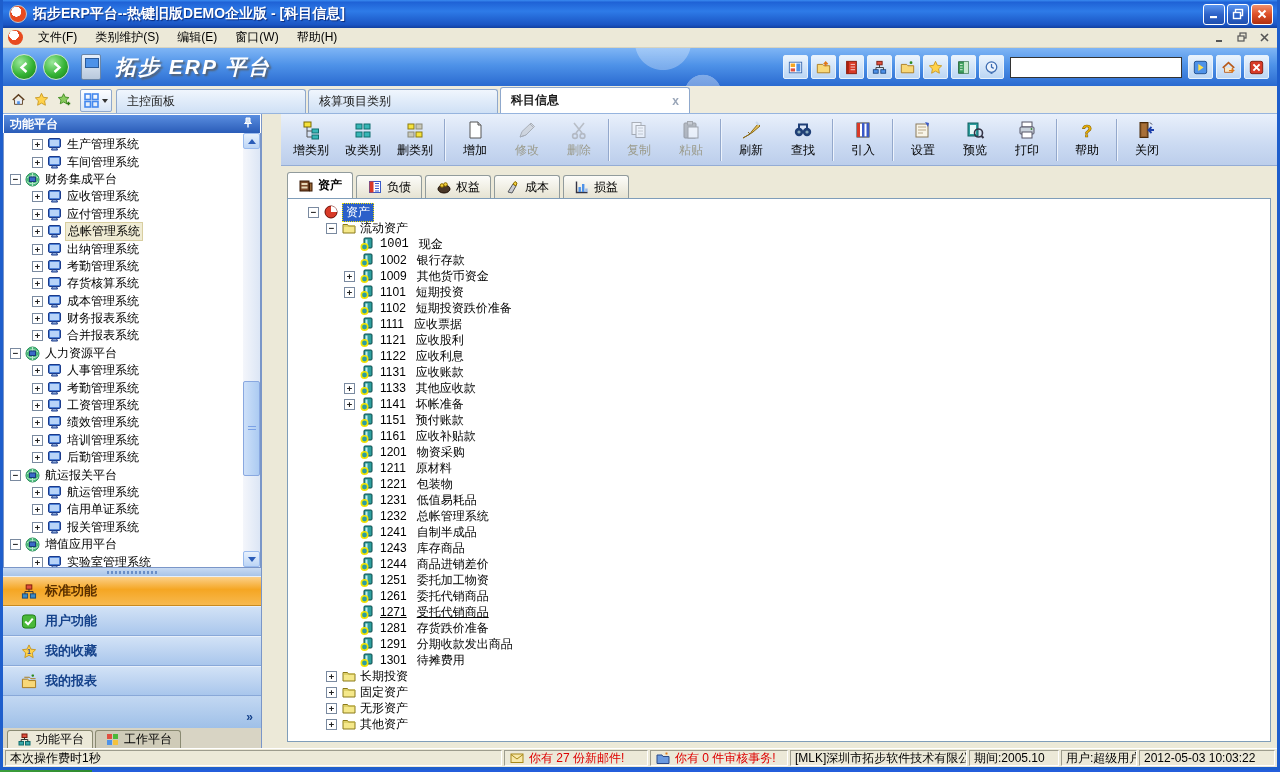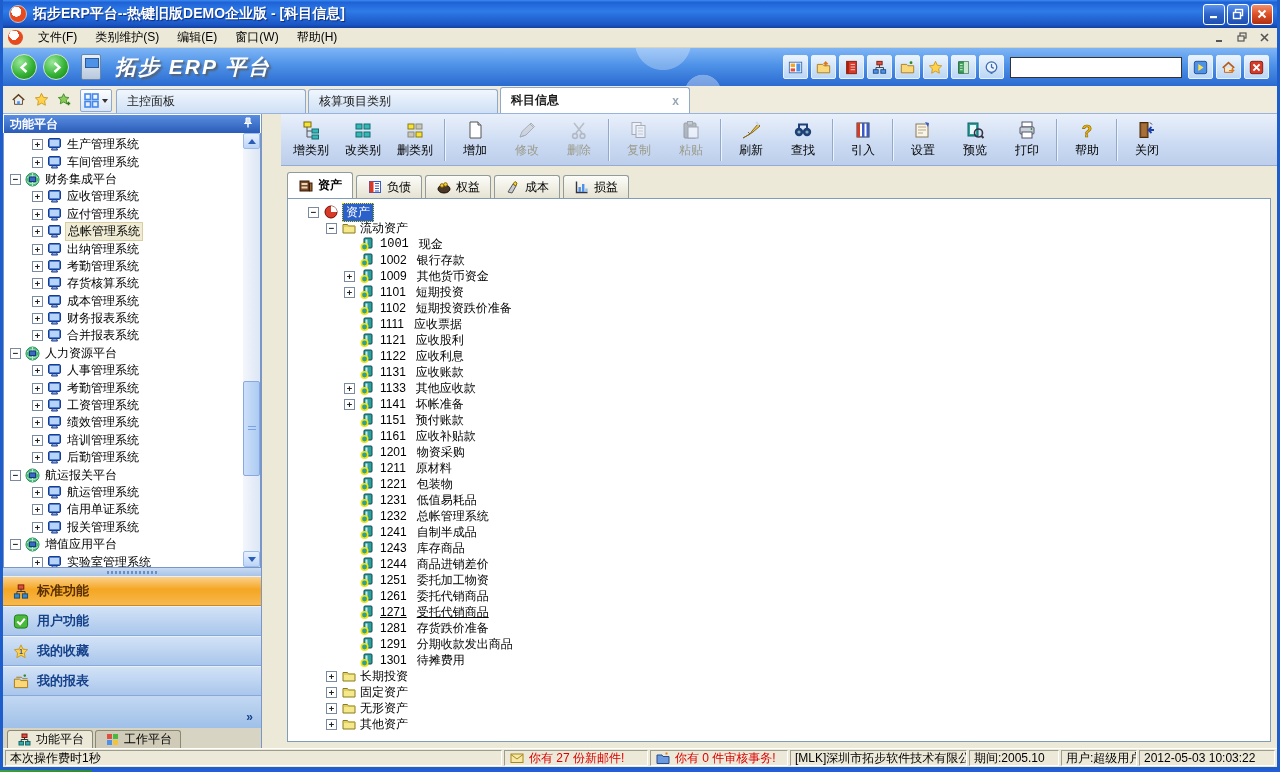--- a/index.html
+++ b/index.html
@@ -95,21 +95,21 @@
     background:linear-gradient(#E8F1FD,#BCD5F6); display:flex; align-items:center; justify-content:center; }
   .scr-btn.up { top:0; } .scr-btn.down { bottom:0; }
   .scr-thumb { position:absolute; left:0; top:248px; width:17px; height:95px; border:1px solid #89A8E0; border-radius:2px;
     background:linear-gradient(to right,#CDE0F9,#ACCBF2); }
   .scr-thumb::after { content:""; position:absolute; left:4px; top:44px; width:8px; height:6px;
     background:repeating-linear-gradient(#7AA1E6 0 1px, transparent 1px 3px); }
   .tri-up { width:0;height:0;border-left:4px solid transparent;border-right:4px solid transparent;border-bottom:5px solid #2A5CB8; }
   .tri-down { width:0;height:0;border-left:4px solid transparent;border-right:4px solid transparent;border-top:5px solid #2A5CB8; }
   .splitter { height:8px; flex:0 0 8px; background:linear-gradient(#C8DAF2,#A8C4E8); display:flex; align-items:center; justify-content:center; }
   .splitter i { width:50px; height:3px; background:repeating-linear-gradient(90deg,#6A8EC8 0 2px, transparent 2px 4px); }
-  .sb-btn { height:30px; flex:0 0 30px; display:flex; align-items:center; gap:8px; padding:0 10px;
+  .sb-btn { height:30px; flex:0 0 30px; display:flex; align-items:center; gap:8px; padding:0 18px;
     border-top:1px solid #E8F0FA; border-bottom:1px solid #89A8D8;
     background:linear-gradient(#D2E2F6,#A9C6EC); font-weight:bold; color:#15428B; font-size:13px; }
   .sb-btn.active { background:linear-gradient(#FBD08A,#F5A623 45%,#F7B94F); color:#5A3000; border-bottom:1px solid #C88A20; }
   .sb-btn .ico svg { width:17px; height:17px; }
   .sb-fill { flex:1; background:linear-gradient(#C3D8F2,#9FC0E8); display:flex; align-items:flex-end; justify-content:flex-end;
     padding:0 8px 4px 0; color:#15428B; font-weight:bold; }
   .sb-tabs { height:20px; flex:0 0 20px; background:#D8D4C4; display:flex; align-items:flex-end; padding-left:4px; gap:2px; }
   .sb-tab { height:18px; display:flex; align-items:center; gap:4px; padding:0 8px; border:1px solid #8A8A72; border-bottom:none;
     border-radius:3px 3px 0 0; background:#CFCBB8; }
   .sb-tab.active { background:#ECE9D8; font-weight:normal; }

